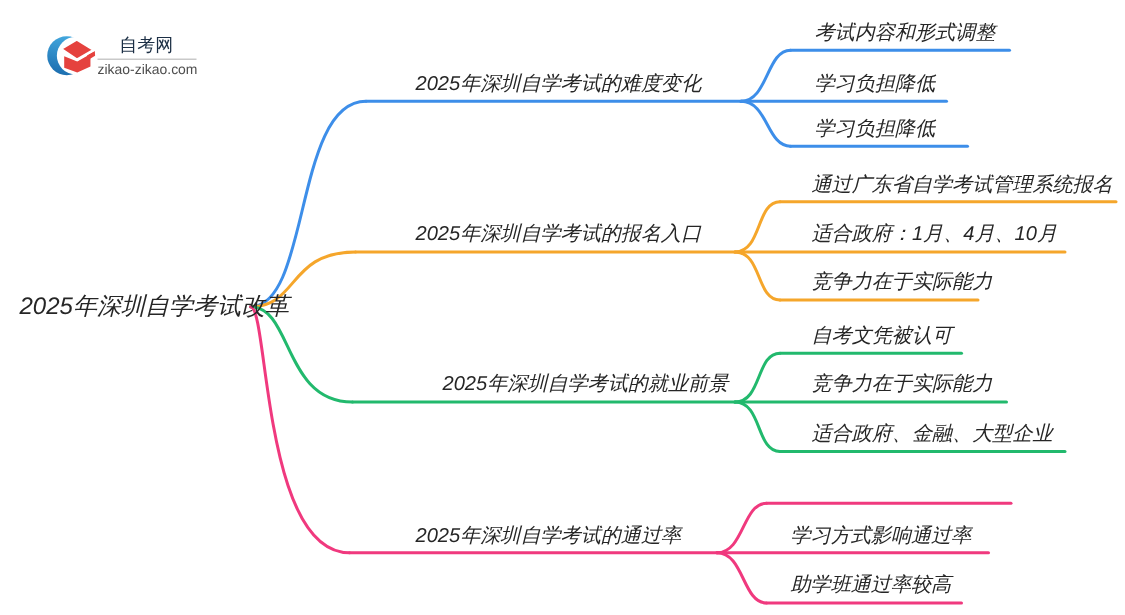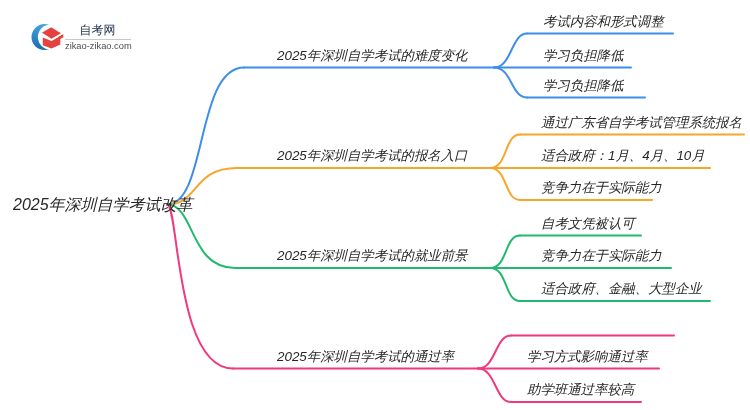--- a/index.html
+++ b/index.html
@@ -84,20 +84,20 @@
 </div>
 <div class="lbl root-lbl" style="left:13px;top:192.0px">2025年深圳自学考试改革</div>
 <div class="lbl" style="left:277px;top:42.5px">2025年深圳自学考试的难度变化</div>
 <div class="lbl" style="left:543px;top:8.5px">考试内容和形式调整</div>
 <div class="lbl" style="left:543px;top:42.5px">学习负担降低</div>
 <div class="lbl" style="left:543px;top:72.5px">学习负担降低</div>
 <div class="lbl" style="left:277px;top:143px">2025年深圳自学考试的报名入口</div>
 <div class="lbl" style="left:541px;top:109.5px">通过广东省自学考试管理系统报名</div>
 <div class="lbl" style="left:541px;top:143px">适合政府：1月、4月、10月</div>
 <div class="lbl" style="left:541px;top:175px">竞争力在于实际能力</div>
-<div class="lbl" style="left:277px;top:243px">2025年深圳自学考试的就业前景</div>
+<div class="lbl" style="left:295px;top:243px">2025年深圳自学考试的就业前景</div>
 <div class="lbl" style="left:541px;top:210.5px">自考文凭被认可</div>
 <div class="lbl" style="left:541px;top:243px">竞争力在于实际能力</div>
 <div class="lbl" style="left:541px;top:276px">适合政府、金融、大型企业</div>
 <div class="lbl" style="left:277px;top:343.5px">2025年深圳自学考试的通过率</div>
 <div class="lbl" style="left:527px;top:343.5px">学习方式影响通过率</div>
 <div class="lbl" style="left:527px;top:377px">助学班通过率较高</div>
 </div>
 
 </body></html>

